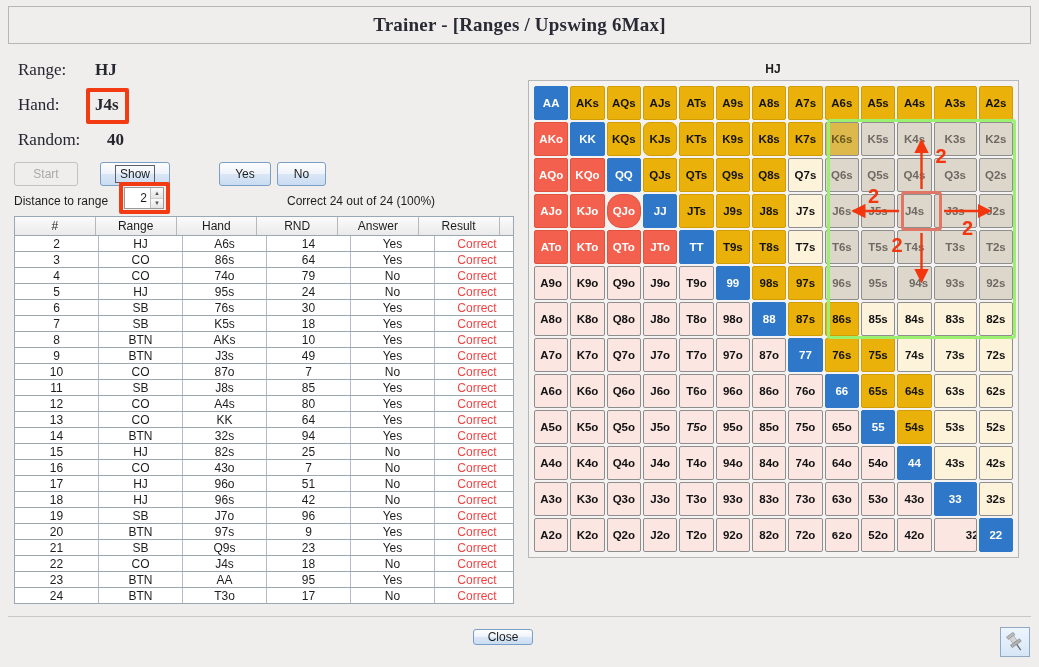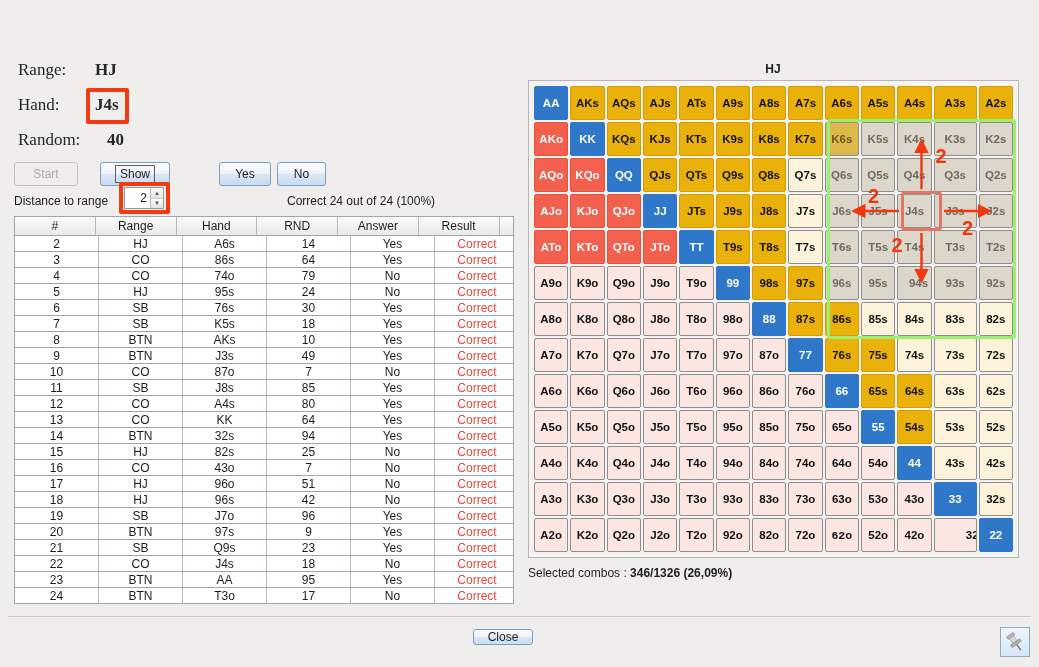--- a/index.html
+++ b/index.html
@@ -243,20 +243,23 @@
     background: linear-gradient(to bottom,#eef5fd,#d6e6f7);
     border: 1px solid #8fa8c4;
     display: flex; align-items: center; justify-content: center;
   }
 </style>
 </head>
 <body>
 
 <div id="app">
 
+  <div class="titlebar">
+    <span class="ttl">Trainer - [Ranges / Upswing 6Max]</span>
+  </div>
 
   <div class="info-row info-label" id="lbl-range">Range:</div>
   <div class="info-row info-value" id="val-range">HJ</div>
   <div class="info-row info-label" id="lbl-hand">Hand:</div>
   <div class="info-row info-value" id="val-hand">J4s</div>
   <div class="redbox-hand"></div>
   <div class="info-row info-label" id="lbl-random">Random:</div>
   <div class="info-row info-value" id="val-random">40</div>
 
   <div class="btn disabled" id="btn-start">
@@ -516,21 +519,21 @@
         <div class="cell gold" style="grid-area: 1 / 7;">A8s</div>
         <div class="cell gold" style="grid-area: 1 / 8;">A7s</div>
         <div class="cell gold" style="grid-area: 1 / 9;">A6s</div>
         <div class="cell gold" style="grid-area: 1 / 10;">A5s</div>
         <div class="cell gold" style="grid-area: 1 / 11;">A4s</div>
         <div class="cell gold" style="grid-area: 1 / 12;">A3s</div>
         <div class="cell gold" style="grid-area: 1 / 13;">A2s</div>
         <div class="cell off" style="grid-area: 2 / 1;">AKo</div>
         <div class="cell pair" style="grid-area: 2 / 2;">KK</div>
         <div class="cell gold" style="grid-area: 2 / 3;">KQs</div>
-        <div class="cell gold" style="grid-area: 2 / 4;">KJs</div>
+        <div class="cell gold" style="grid-area: 2 / 4; border-radius: 7px;">KJs</div>
         <div class="cell gold" style="grid-area: 2 / 5;">KTs</div>
         <div class="cell gold" style="grid-area: 2 / 6;">K9s</div>
         <div class="cell gold" style="grid-area: 2 / 7;">K8s</div>
         <div class="cell gold" style="grid-area: 2 / 8;">K7s</div>
         <div class="cell dimgold" style="grid-area: 2 / 9;">K6s</div>
         <div class="cell dim" style="grid-area: 2 / 10;">K5s</div>
         <div class="cell dim" style="grid-area: 2 / 11;">K4s</div>
         <div class="cell dim" style="grid-area: 2 / 12;">K3s</div>
         <div class="cell dim" style="grid-area: 2 / 13;">K2s</div>
         <div class="cell off" style="grid-area: 3 / 1;">AQo</div>
@@ -541,21 +544,21 @@
         <div class="cell gold" style="grid-area: 3 / 6;">Q9s</div>
         <div class="cell gold" style="grid-area: 3 / 7;">Q8s</div>
         <div class="cell cream" style="grid-area: 3 / 8;">Q7s</div>
         <div class="cell dim" style="grid-area: 3 / 9;">Q6s</div>
         <div class="cell dim" style="grid-area: 3 / 10;">Q5s</div>
         <div class="cell dim" style="grid-area: 3 / 11;">Q4s</div>
         <div class="cell dim" style="grid-area: 3 / 12;">Q3s</div>
         <div class="cell dim" style="grid-area: 3 / 13;">Q2s</div>
         <div class="cell off" style="grid-area: 4 / 1;">AJo</div>
         <div class="cell off" style="grid-area: 4 / 2;">KJo</div>
-        <div class="cell off" style="grid-area: 4 / 3;">QJo</div>
+        <div class="cell off" style="grid-area: 4 / 3; border-radius: 14px;">QJo</div>
         <div class="cell pair" style="grid-area: 4 / 4;">JJ</div>
         <div class="cell gold" style="grid-area: 4 / 5;">JTs</div>
         <div class="cell gold" style="grid-area: 4 / 6;">J9s</div>
         <div class="cell gold" style="grid-area: 4 / 7;">J8s</div>
         <div class="cell cream" style="grid-area: 4 / 8;">J7s</div>
         <div class="cell dim" style="grid-area: 4 / 9;">J6s</div>
         <div class="cell dim" style="grid-area: 4 / 10;">J5s</div>
         <div class="cell dim" style="grid-area: 4 / 11;">J4s</div>
         <div class="cell dim" style="grid-area: 4 / 12;">J3s</div>
         <div class="cell dim" style="grid-area: 4 / 13;">J2s</div>
@@ -621,21 +624,21 @@
         <div class="cell pink" style="grid-area: 9 / 8;">76o</div>
         <div class="cell pair" style="grid-area: 9 / 9;">66</div>
         <div class="cell gold" style="grid-area: 9 / 10;">65s</div>
         <div class="cell gold" style="grid-area: 9 / 11;">64s</div>
         <div class="cell cream" style="grid-area: 9 / 12;">63s</div>
         <div class="cell cream" style="grid-area: 9 / 13;">62s</div>
         <div class="cell pink" style="grid-area: 10 / 1;">A5o</div>
         <div class="cell pink" style="grid-area: 10 / 2;">K5o</div>
         <div class="cell pink" style="grid-area: 10 / 3;">Q5o</div>
         <div class="cell pink" style="grid-area: 10 / 4;">J5o</div>
-        <div class="cell pink" style="grid-area: 10 / 5;">T5o</div>
+        <div class="cell pink" style="grid-area: 10 / 5; font-style: italic;">T5o</div>
         <div class="cell pink" style="grid-area: 10 / 6;">95o</div>
         <div class="cell pink" style="grid-area: 10 / 7;">85o</div>
         <div class="cell pink" style="grid-area: 10 / 8;">75o</div>
         <div class="cell pink" style="grid-area: 10 / 9;">65o</div>
         <div class="cell pair" style="grid-area: 10 / 10;">55</div>
         <div class="cell gold" style="grid-area: 10 / 11;">54s</div>
         <div class="cell cream" style="grid-area: 10 / 12;">53s</div>
         <div class="cell cream" style="grid-area: 10 / 13;">52s</div>
         <div class="cell pink" style="grid-area: 11 / 1;">A4o</div>
         <div class="cell pink" style="grid-area: 11 / 2;">K4o</div>
@@ -672,23 +675,20 @@
         <div class="cell pink" style="grid-area: 13 / 7;">82o</div>
         <div class="cell pink" style="grid-area: 13 / 8;">72o</div>
         <div class="cell pink" style="grid-area: 13 / 9; font-family: Liberation Mono, monospace;">62o</div>
         <div class="cell pink" style="grid-area: 13 / 10;">52o</div>
         <div class="cell pink" style="grid-area: 13 / 11;">42o</div>
         <div class="cell pink" style="grid-area: 13 / 12; padding-left: 41px;">32o</div>
         <div class="cell pair" style="grid-area: 13 / 13;">22</div>
       </div>
   </div>
 
-  <div id="selected-combos">
-    <span>Selected combos : </span><b>346/1326 (26,09%)</b>
-  </div>
 
   <div class="bottombar"></div>
   <div class="btn" id="btn-close">
     <span>Close</span>
   </div>
   <div id="btn-pin">
     <svg width="22" height="22" viewBox="0 0 22 22">
       <g transform="rotate(-35 11 11)">
         <rect x="7" y="2" width="8" height="3" fill="#b9b9b9" stroke="#8a8a8a" stroke-width="0.6"></rect>
         <rect x="8.5" y="5" width="5" height="6" fill="#d6d6d6" stroke="#9a9a9a" stroke-width="0.6"></rect>

